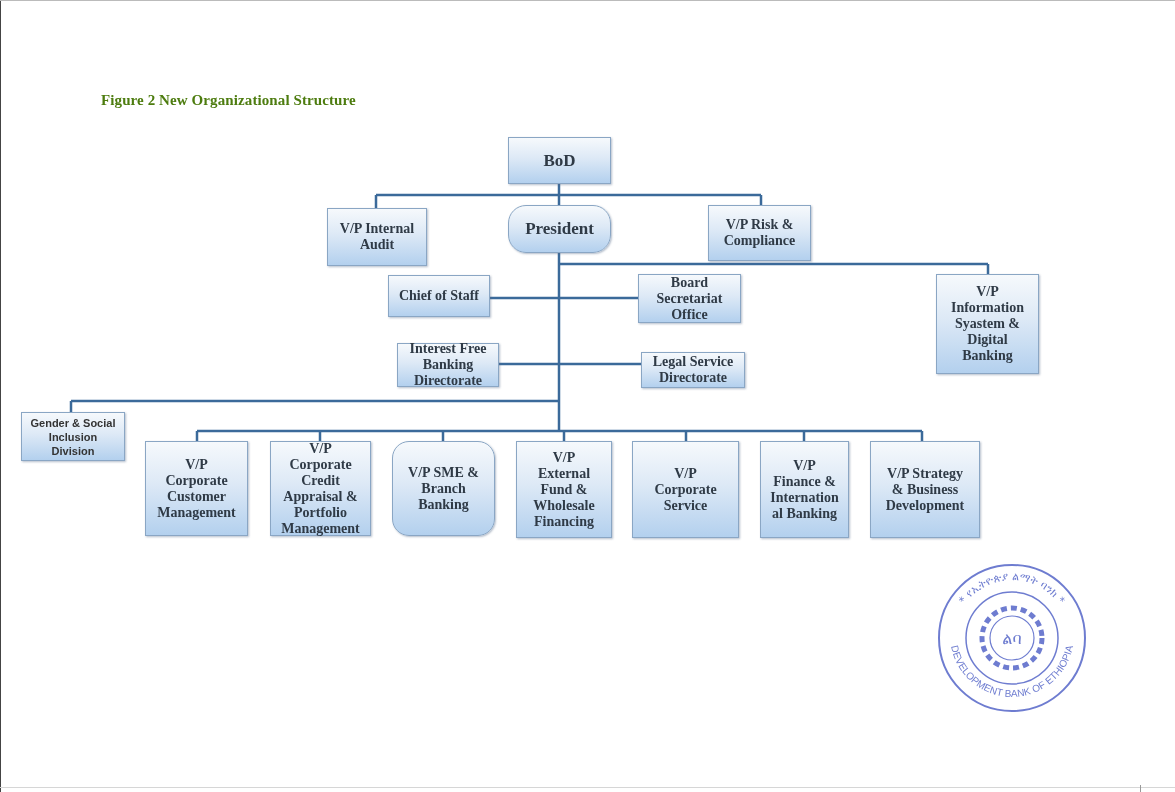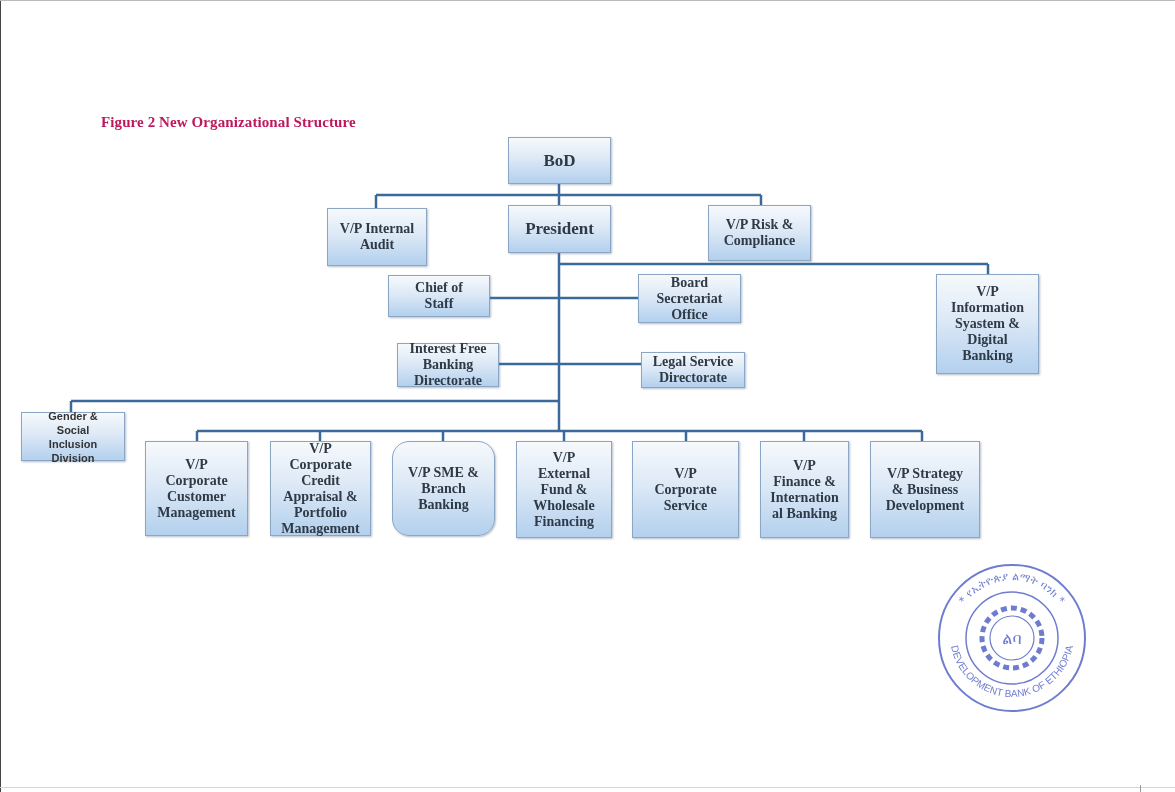--- a/index.html
+++ b/index.html
@@ -6,33 +6,33 @@
     body {
       width: 1175px; height: 792px; position: relative; overflow: hidden;
       background: #ffffff;
       font-family: "Liberation Serif", "DejaVu Serif", serif;
     }
     .page-border-left { position: absolute; left: 0; top: 0; width: 1px; height: 792px; background: #444; }
     .page-border-top { position: absolute; left: 0; top: 0; width: 1175px; height: 1px; background: #bbb; }
     .bottom-rule { position: absolute; left: 0; top: 787px; width: 1175px; height: 1px; background: #d6d6d6; }
     .corner-mark { position: absolute; left: 1140px; top: 785px; width: 1px; height: 7px; background: #999; }
     .fig-title {
-      position: absolute; left: 101px; top: 114px;
-      font-size: 15px; font-weight: bold; color: #be185d;
+      position: absolute; left: 101px; top: 92px;
+      font-size: 15px; font-weight: bold; color: #4d7c0f;
       letter-spacing: 0.1px;
     }
     svg.connectors { position: absolute; left: 0; top: 0; }
     .node {
       position: absolute; box-sizing: border-box;
       display: flex; align-items: center; justify-content: center; text-align: center;
       background: linear-gradient(to bottom, #f6f9fc 0%, #dde9f6 45%, #b3d0ee 100%);
       border: 1px solid #8aa6c4;
       box-shadow: 1px 1px 2px rgba(90,110,140,0.45);
       color: #2f3a46; font-weight: bold; font-size: 14px; line-height: 16px;
-      white-space: pre-line; padding: 0 10px;
+      white-space: pre-line; padding: 0 3px;
     }
     .node.big { font-size: 17px; line-height: 20px; }
     .node.sans { font-family: Liberation Sans, sans-serif; font-size: 11px; line-height: 14px; color: #333; }
     .stamp { position: absolute; left: 932px; top: 563px; }
   </style>
 </head>
 <body>
 
 <div class="page-border-left"></div>
 <div class="page-border-top"></div>
@@ -68,21 +68,21 @@
     <line x1="564" y1="431" x2="564" y2="441"></line>
     <line x1="686" y1="431" x2="686" y2="441"></line>
     <line x1="804" y1="431" x2="804" y2="441"></line>
     <line x1="922" y1="431" x2="922" y2="441"></line>
   </g>
 </svg>
 
 <div class="node big" style="left:508px;top:137px;width:103px;height:47px;">BoD</div>
 <div class="node" style="left:327px;top:208px;width:100px;height:58px;">V/P Internal
 Audit</div>
-<div class="node big" style="left:508px;top:205px;width:103px;height:48px;">President</div>
+<div class="node big" style="left:508px;top:205px;width:103px;height:48px;border-radius:18px;">President</div>
 <div class="node" style="left:708px;top:205px;width:103px;height:56px;">V/P Risk &amp;
 Compliance</div>
 
 <div class="node" style="left:388px;top:275px;width:102px;height:42px;">Chief of Staff</div>
 <div class="node" style="left:638px;top:274px;width:103px;height:49px;">Board
 Secretariat
 Office</div>
 <div class="node" style="left:936px;top:274px;width:103px;height:100px;">V/P
 Information
 Syastem &amp;

